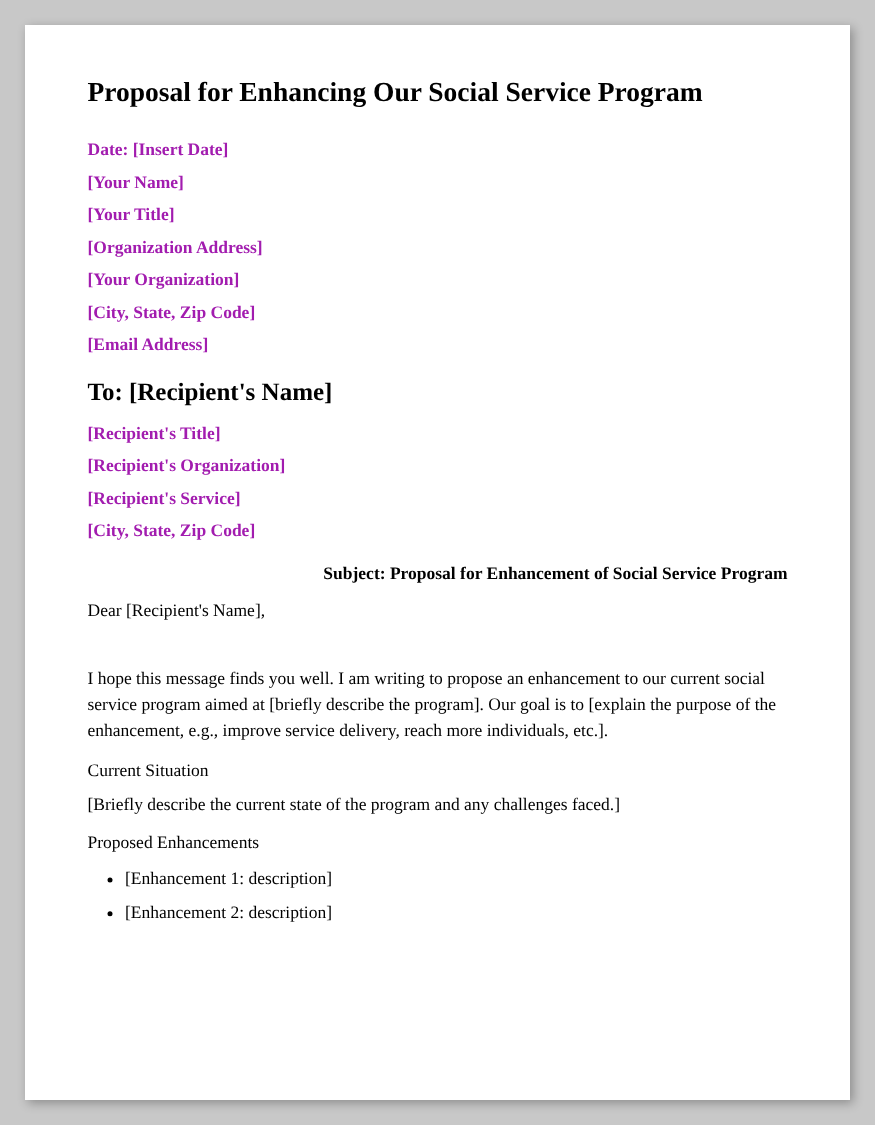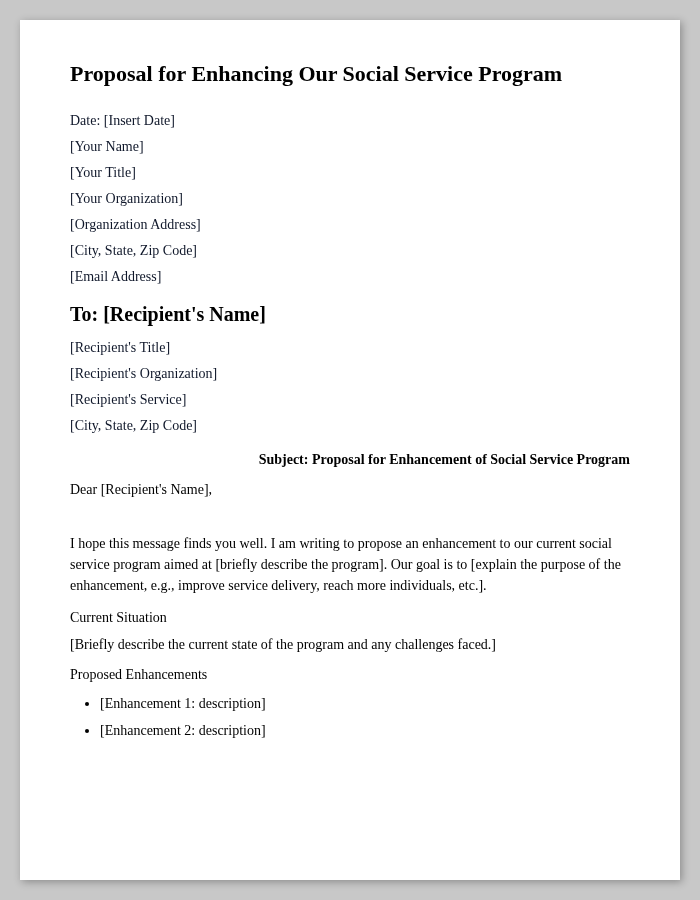--- a/index.html
+++ b/index.html
@@ -29,21 +29,22 @@
     .doc-title {
       font-size: 22px;
       font-weight: bold;
       margin-bottom: 24px;
       line-height: 1.3;
     }
 
     .field-line {
       font-size: 14px;
       margin-bottom: 10px;
-      color: #0f172a;
+      color: #a21caf;
+      font-weight: bold;
     }
 
     .recipient-heading {
       font-size: 20px;
       font-weight: bold;
       margin-bottom: 14px;
       margin-top: 18px;
     }
 
     .subject-line {
@@ -92,22 +93,22 @@
 </head>
 <body>
 
 <div class="page-container">
 
   <h1 class="doc-title">Proposal for Enhancing Our Social Service Program</h1>
 
   <div class="field-line">Date: [Insert Date]</div>
   <div class="field-line">[Your Name]</div>
   <div class="field-line">[Your Title]</div>
+  <div class="field-line">[Organization Address]</div>
   <div class="field-line">[Your Organization]</div>
-  <div class="field-line">[Organization Address]</div>
   <div class="field-line">[City, State, Zip Code]</div>
   <div class="field-line">[Email Address]</div>
 
   <h2 class="recipient-heading">To: [Recipient's Name]</h2>
 
   <div class="field-line">[Recipient's Title]</div>
   <div class="field-line">[Recipient's Organization]</div>
   <div class="field-line">[Recipient's Service]</div>
   <div class="field-line">[City, State, Zip Code]</div>
 

